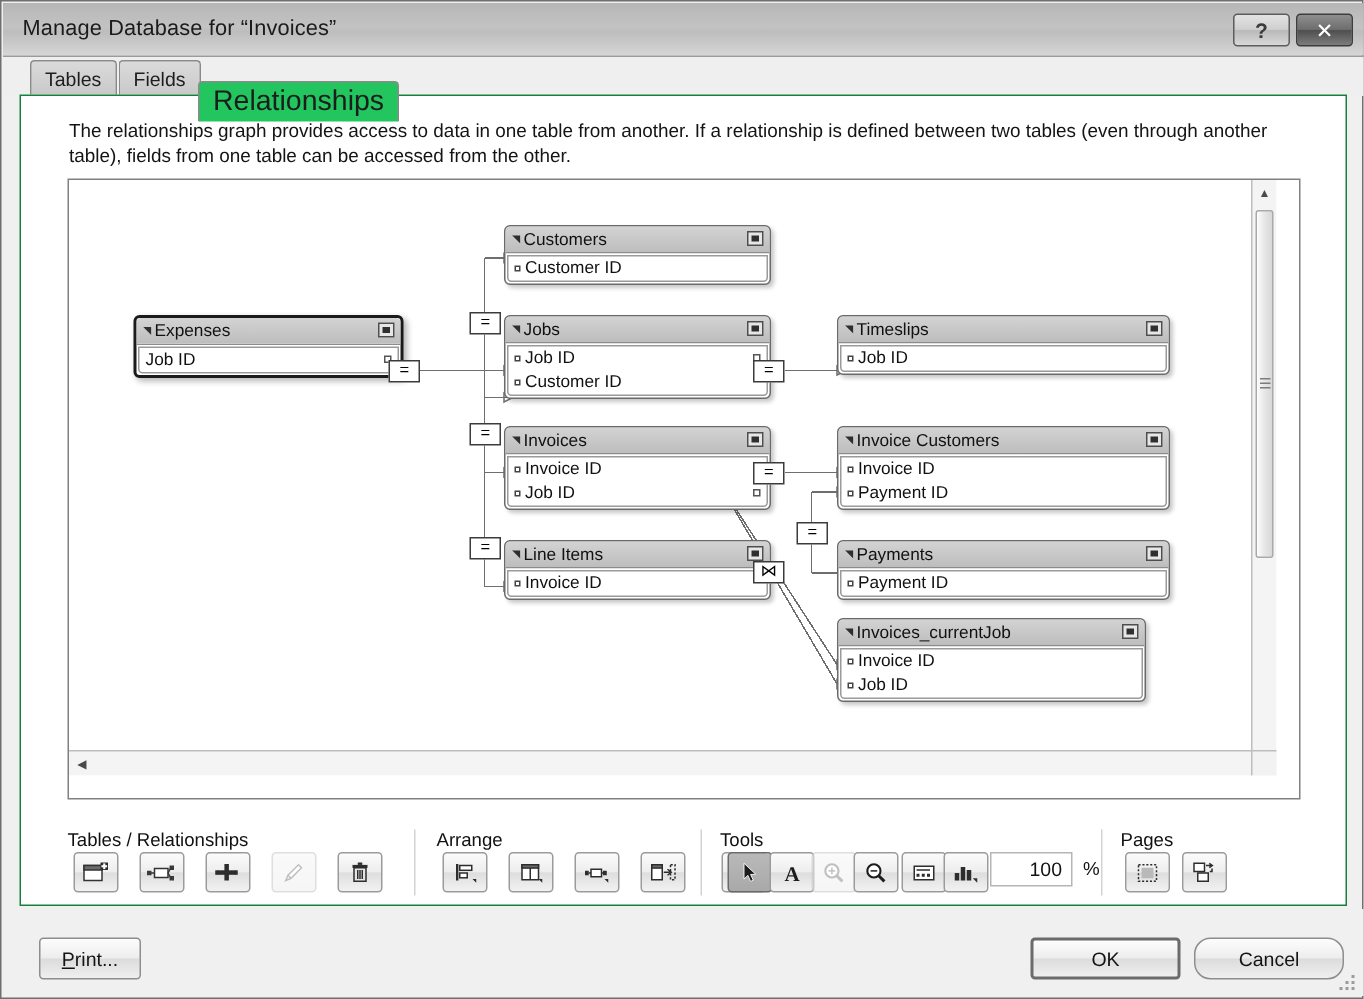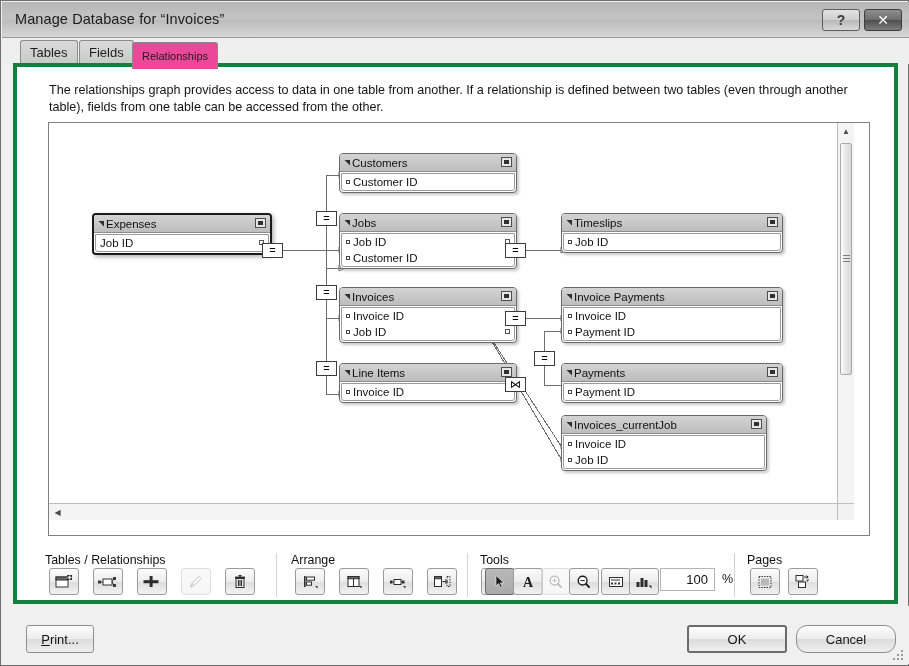--- a/index.html
+++ b/index.html
@@ -30,28 +30,28 @@
   .winbtn.close span{font-size:14px;font-weight:bold;color:#fff;line-height:1;}
 
   
   .tabstrip{position:absolute;left:1px;top:37px;width:907px;height:26px;
     background:#efefef;}
   .tab{position:absolute;top:2px;height:24px;box-sizing:border-box;
     border:1px solid #8a8a8a;border-bottom:none;border-radius:3px 3px 0 0;
     display:flex;align-items:center;justify-content:center;
     font-size:13px;color:#1d1d1d;padding:0 9px;cursor:default;}
   .tab.inactive{background:linear-gradient(to bottom,#dadada,#c9c9c9);}
-  .tab.active{background:#ec4899;top:4px;height:27px;z-index:3;font-size:11px;}
+  .tab.active{background:#22c55e;top:16px;height:27px;z-index:3;font-size:19px;}
   #tab-tables{left:18px;}
   #tab-fields{left:77px;}
   #tab-relationships{left:130px;}
 
   
   .panel{position:absolute;left:12px;top:62px;width:885px;height:541px;
-    background:#ffffff;border:4px solid #15803d;box-sizing:border-box;}
+    background:#ffffff;border:1px solid #15803d;box-sizing:border-box;}
   .desc{position:absolute;left:32px;top:15px;width:800px;
     font-size:12.6px;line-height:17px;color:#141414;}
 
   
   .graphwrap{position:absolute;left:31px;top:55px;width:822px;height:414px;
     border:1px solid #808080;box-sizing:border-box;background:#ffffff;}
   .graph{position:absolute;left:0;top:0;width:805px;height:397px;overflow:hidden;}
 
   
   .vscroll{position:absolute;right:0;top:0;width:17px;height:397px;
@@ -297,21 +297,21 @@
               <span class="dot"></span>
               <span>Job ID</span>
               <span class="key"></span>
             </div>
           </div>
         </div>
 
         <div class="tbox" style="left:512px;top:164px;width:222px;">
           <div class="hdr">
             <span class="tri"></span>
-            <span>Invoice Payments</span>
+            <span>Invoice Customers</span>
             <span class="minbtn"></span>
           </div>
           <div class="body">
             <div class="fld">
               <span class="dot"></span>
               <span>Invoice ID</span>
             </div>
             <div class="fld">
               <span class="dot"></span>
               <span>Payment ID</span>

